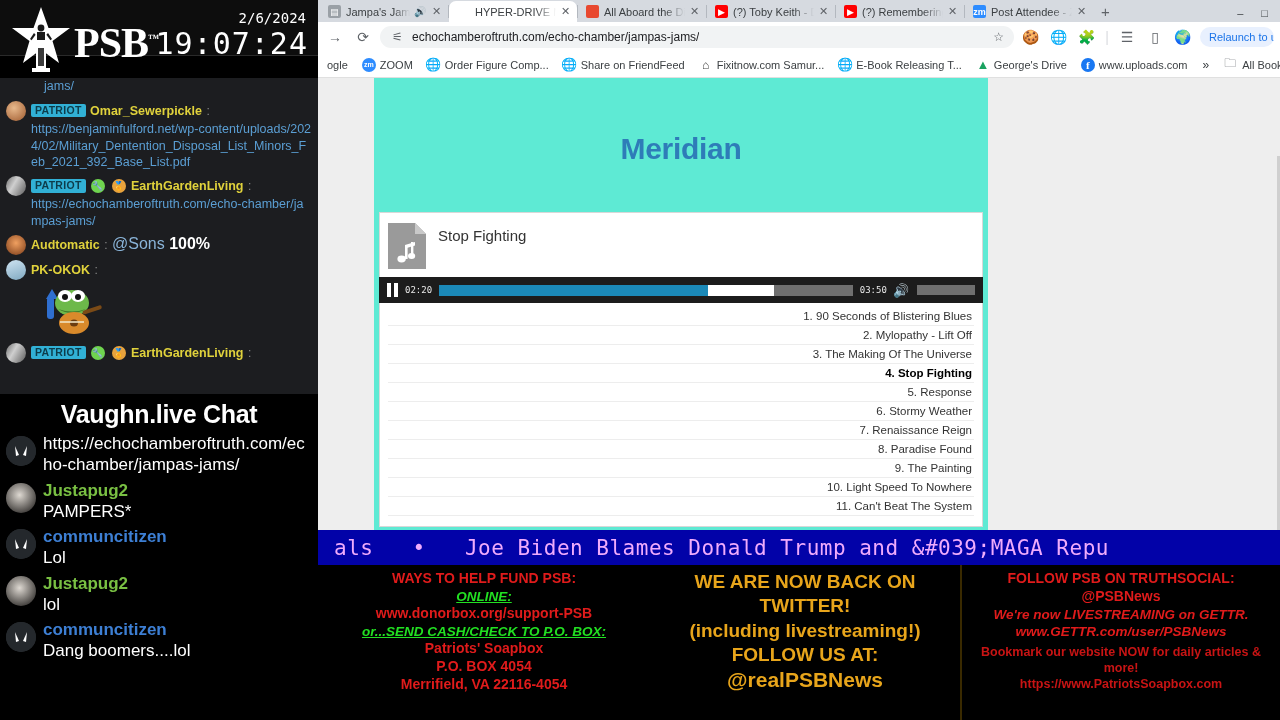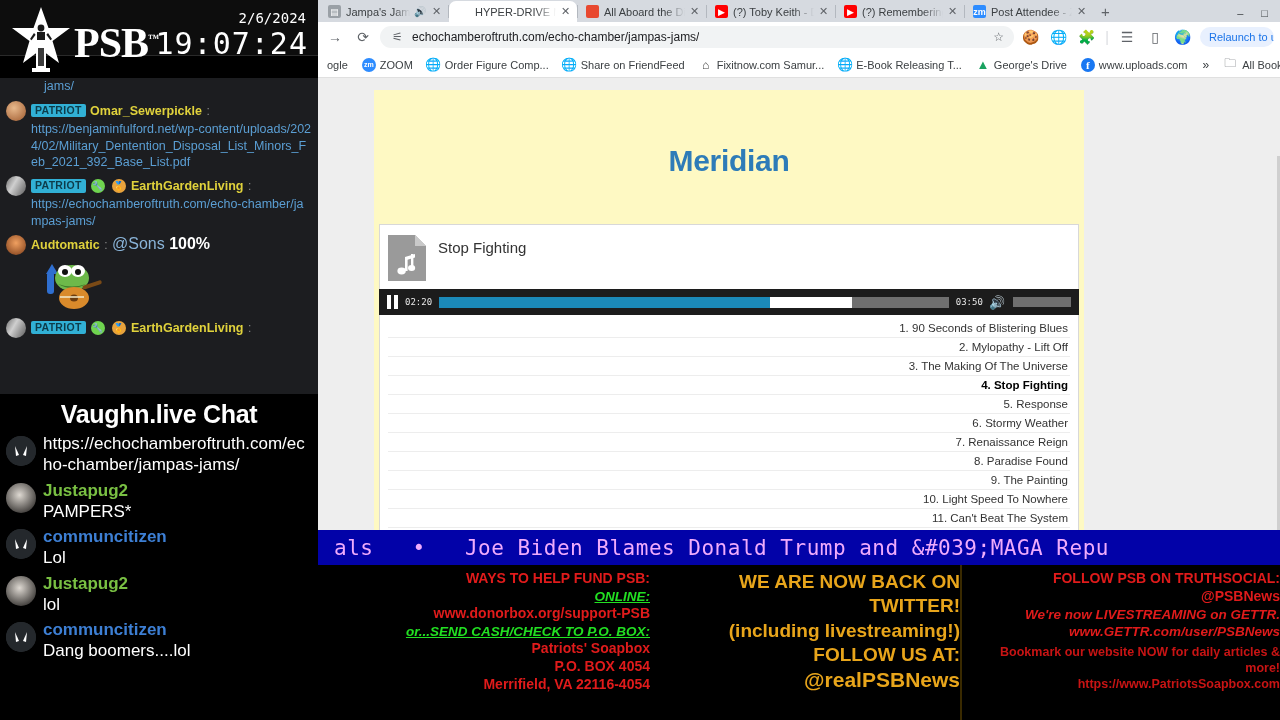--- a/index.html
+++ b/index.html
@@ -196,22 +196,22 @@
   .f-fb    { background: #1877f2; font-family:"Liberation Serif",serif; font-weight:bold; font-size:11px;}
   .bm-more { margin-left: auto; padding: 0 8px; font-size: 12px; color:#3c4043;}
   .bm-sep  { width: 1px; height: 15px; background: #dadce0; }
   .bm-allbk{ display:flex; align-items:center; gap:5px; padding: 0 6px; white-space:nowrap;}
 
   
   .viewport {
     position: relative; height: 452px; background: #eeeeee; overflow: hidden;
   }
   .page-sheet {
-    position: absolute; left: 56px; top: 12px; width: 710px; height: 452px;
-    background: #fef9c3;
+    position: absolute; left: 56px; top: 0; width: 614px; height: 452px;
+    background: #5eead4;
   }
   .page-title {
     text-align: center; color: #2e7cb8; font-size: 30px; font-weight: bold;
     padding-top: 54px; letter-spacing: -.3px;
   }
   .player {
     margin: 46px 5px 0 5px; border: 1px solid #d8d8d8; background: #fff;
   }
   .player-head { display: flex; gap: 12px; padding: 10px 0 8px 8px; }
   .alb-art { width: 38px; height: 46px; flex: 0 0 38px; }
@@ -249,21 +249,21 @@
     font-size: 21px; white-space: nowrap; padding-left: 16px;
     letter-spacing: .5px;
   }
   .tk-dot { padding: 0 26px; }
 
   
   .promo {
     position: absolute; left: 0; top: 565px; width: 962px; height: 155px;
     background: #000; display: flex;
   }
-  .promo-col { text-align: right; padding-top: 5px; }
+  .promo-col { text-align: center; padding-top: 5px; }
   .promo-left   { width: 332px; }
   .promo-center { width: 310px; }
   .promo-right  { width: 320px; border-left: 2px solid #3a2a00; }
   .pl { font-family: "Liberation Sans", sans-serif; line-height: 1.28; }
   .red   { color: #e01b1b; font-weight: bold; font-size: 14px; }
   .green-ul {
     color: #22e022; font-weight: bold; font-style: italic;
     text-decoration: underline; font-size: 13.5px;
   }
   .amber { color: #e8a51b; font-weight: bold; }
@@ -528,20 +528,27 @@
       <div class="msg">
         <span class="avatar av-audto"></span>
         <div class="msg-body">
           <span class="uname u-yellow">Audtomatic</span>
           <span class="colon">:</span>
           <span class="at-mention">@Sons</span>
           <span class="pct">100%</span>
         </div>
       </div>
 
+      <div class="msg">
+        <span class="avatar av-pk"></span>
+        <div class="msg-body">
+          <span class="uname u-yellow">PK-OKOK</span>
+          <span class="colon">:</span>
+        </div>
+      </div>
       <svg class="pepe" viewBox="0 0 66 52">
         <path d="M8 14 L14 4 L20 14 Z" fill="#2f6fd0"></path>
         <rect x="9" y="12" width="7" height="22" rx="3" fill="#2f6fd0"></rect>
         <ellipse cx="34" cy="18" rx="17" ry="13" fill="#6db94a"></ellipse>
         <ellipse cx="27" cy="11" rx="7" ry="6" fill="#fff"></ellipse>
         <ellipse cx="40" cy="11" rx="7" ry="6" fill="#fff"></ellipse>
         <ellipse cx="27" cy="12" rx="3" ry="3" fill="#111"></ellipse>
         <ellipse cx="40" cy="12" rx="3" ry="3" fill="#111"></ellipse>
         <path d="M20 24 Q34 32 48 24 Q34 29 20 24 Z" fill="#3f7a2b"></path>
         <ellipse cx="36" cy="38" rx="15" ry="11" fill="#d98a2b"></ellipse>

